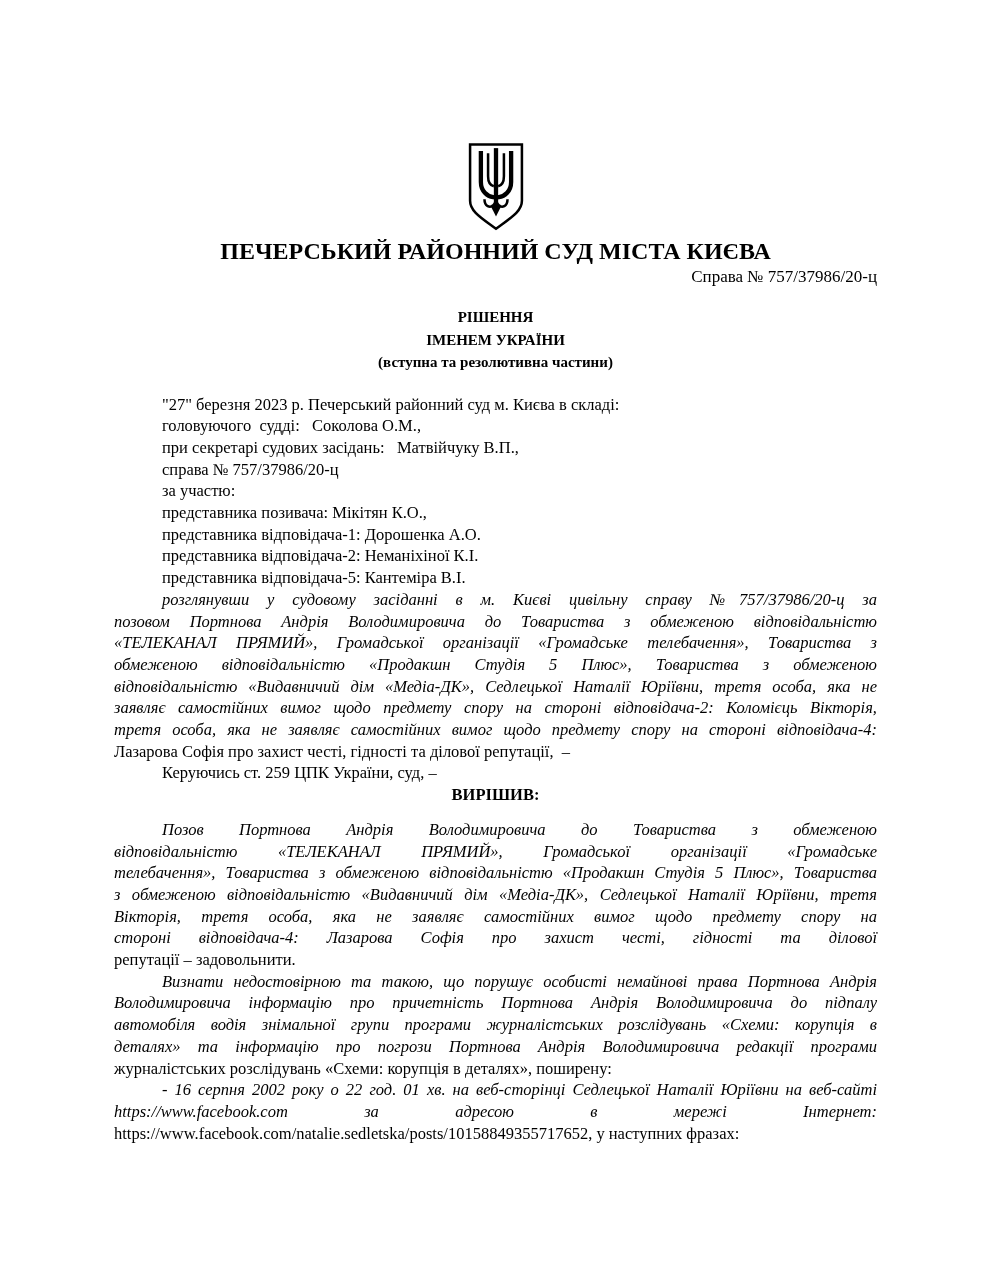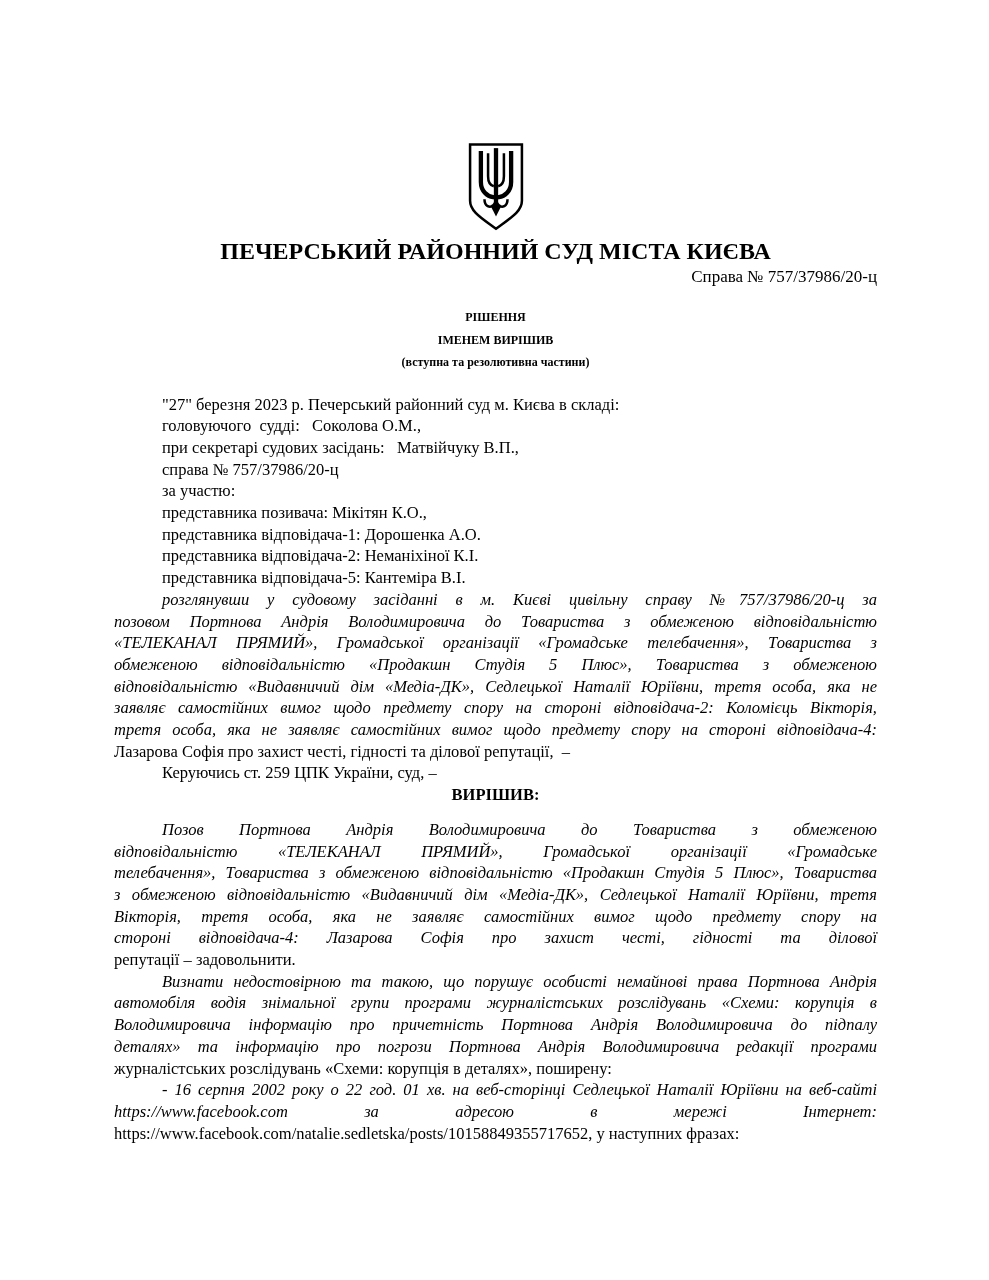--- a/index.html
+++ b/index.html
@@ -36,21 +36,21 @@
   .case-number {
     text-align: right;
     font-size: 17px;
     line-height: 21px;
     margin-top: 1px;
   }
   .heading {
     margin-top: 19px;
     text-align: center;
     font-weight: 700;
-    font-size: 12px;
+    font-size: 15px;
     line-height: 22.5px;
   }
   .body-text {
     margin-top: 20px;
     font-size: 16.5px;
     line-height: 21.7px;
   }
   .line { white-space: pre-wrap; }
   .line.fill {
     white-space: normal;
@@ -89,21 +89,21 @@
         <path d="M50,80 L43,90 L50,104 L57,90 Z" fill="#000"></path>
       </svg>
     </div>
 
     <h1 class="court-name">ПЕЧЕРСЬКИЙ РАЙОННИЙ СУД МІСТА КИЄВА</h1>
 
     <div class="case-number">Справа № 757/37986/20-ц</div>
 
     <div class="heading">
       <div>РІШЕННЯ</div>
-      <div>ІМЕНЕМ ВИРІШИВ</div>
+      <div>ІМЕНЕМ УКРАЇНИ</div>
       <div>(вступна та резолютивна частини)</div>
     </div>
 
     <div class="body-text">
         <div class="line indent">"27" березня 2023 р. Печерський районний суд м. Києва в складі:</div>
         <div class="line indent">головуючого  судді:   Соколова О.М.,</div>
         <div class="line indent">при секретарі судових засідань:   Матвійчуку В.П.,</div>
         <div class="line indent">справа № 757/37986/20-ц</div>
         <div class="line indent">за участю:</div>
         <div class="line indent">представника позивача: Мікітян К.О.,</div>
@@ -121,22 +121,22 @@
         <div class="line indent">Керуючись ст. 259 ЦПК України, суд, –</div>
         <div class="line center gap-after">ВИРІШИВ:</div>
         <div class="line fill indent">Позов Портнова Андрія Володимировича до Товариства з обмеженою</div>
         <div class="line fill">відповідальністю «ТЕЛЕКАНАЛ ПРЯМИЙ», Громадської організації «Громадське</div>
         <div class="line fill">телебачення», Товариства з обмеженою відповідальністю «Продакшн Студія 5 Плюс», Товариства</div>
         <div class="line fill">з обмеженою відповідальністю «Видавничий дім «Медіа-ДК», Седлецької Наталії Юріївни, третя</div>
         <div class="line fill">Вікторія, третя особа, яка не заявляє самостійних вимог щодо предмету спору на</div>
         <div class="line fill">стороні відповідача-4: Лазарова Софія про захист честі, гідності та ділової</div>
         <div class="line">репутації – задовольнити.</div>
         <div class="line fill indent">Визнати недостовірною та такою, що порушує особисті немайнові права Портнова Андрія</div>
+        <div class="line fill">Володимировича інформацію про причетність Портнова Андрія Володимировича до підпалу</div>
         <div class="line fill">автомобіля водія знімальної групи програми журналістських розслідувань «Схеми: корупція в</div>
-        <div class="line fill">Володимировича інформацію про причетність Портнова Андрія Володимировича до підпалу</div>
         <div class="line fill">деталях» та інформацію про погрози Портнова Андрія Володимировича редакції програми</div>
         <div class="line">журналістських розслідувань «Схеми: корупція в деталях», поширену:</div>
         <div class="line fill indent">- 16 серпня 2002 року о 22 год. 01 хв. на веб-сторінці Седлецької Наталії Юріївни на веб-сайті</div>
         <div class="line fill">https://www.facebook.com за адресою в мережі Інтернет:</div>
         <div class="line">https://www.facebook.com/natalie.sedletska/posts/10158849355717652, у наступних фразах:</div>
       </div>
 
   </div>
 </div>
 

